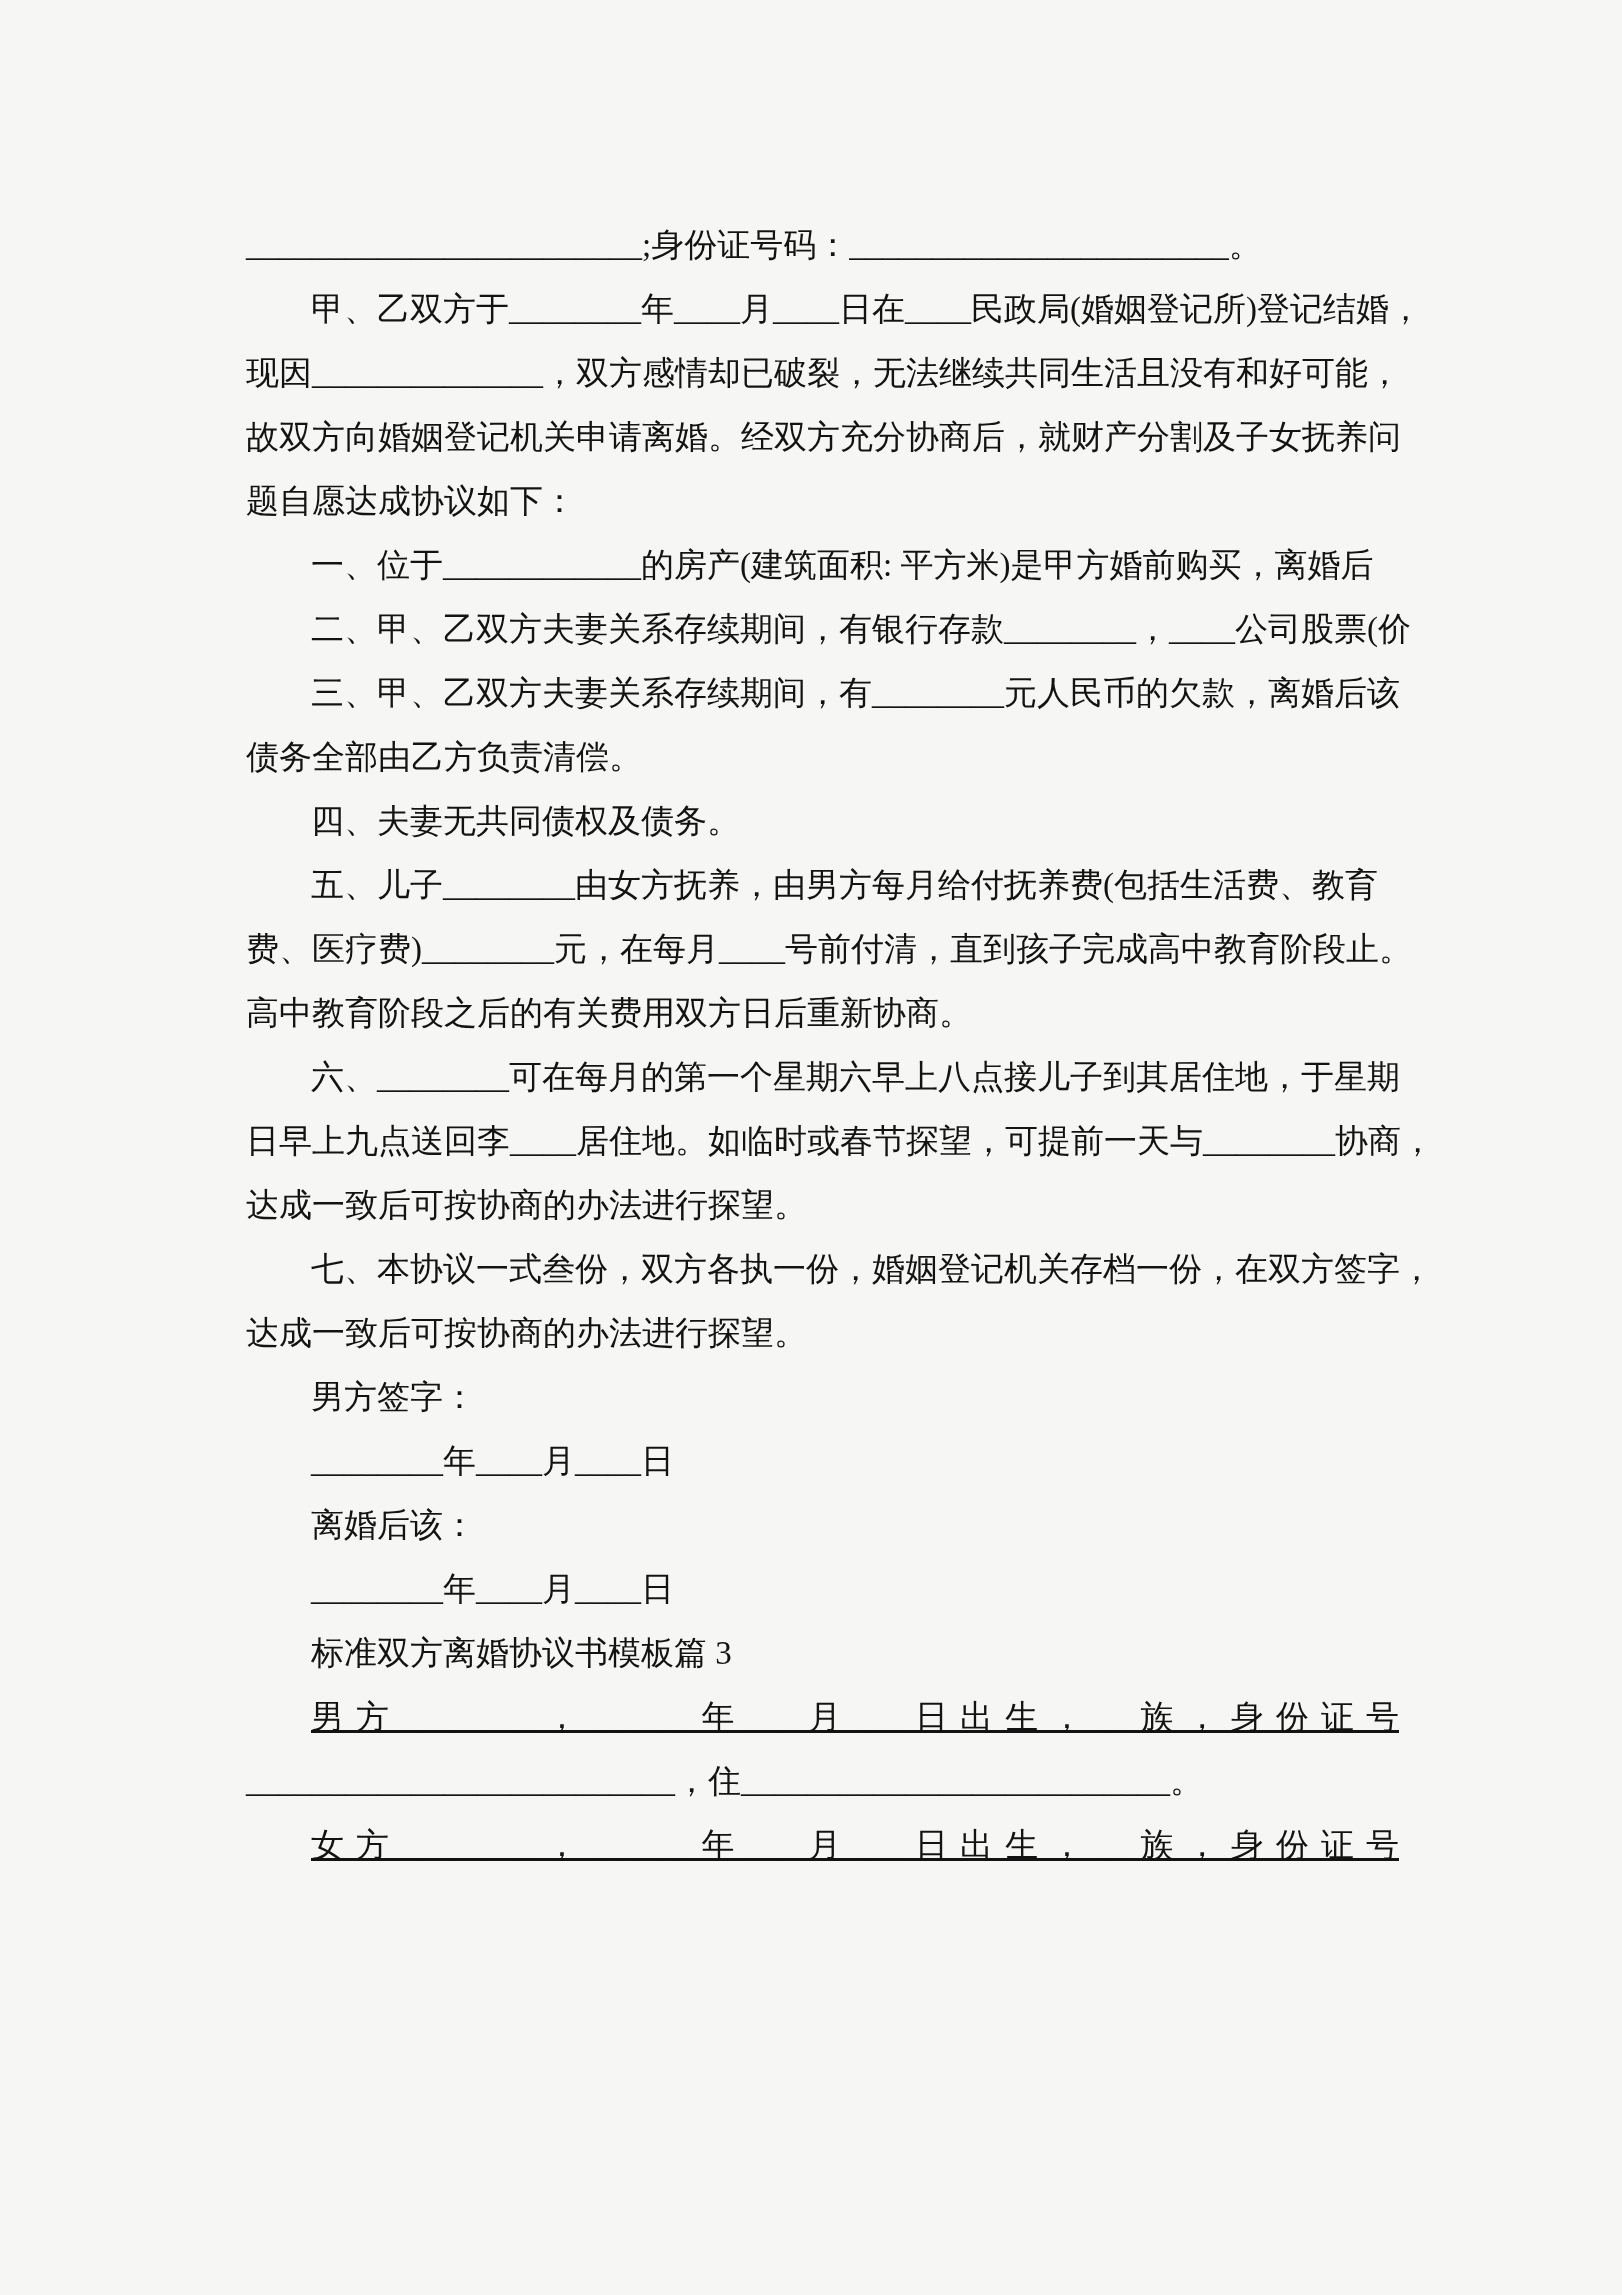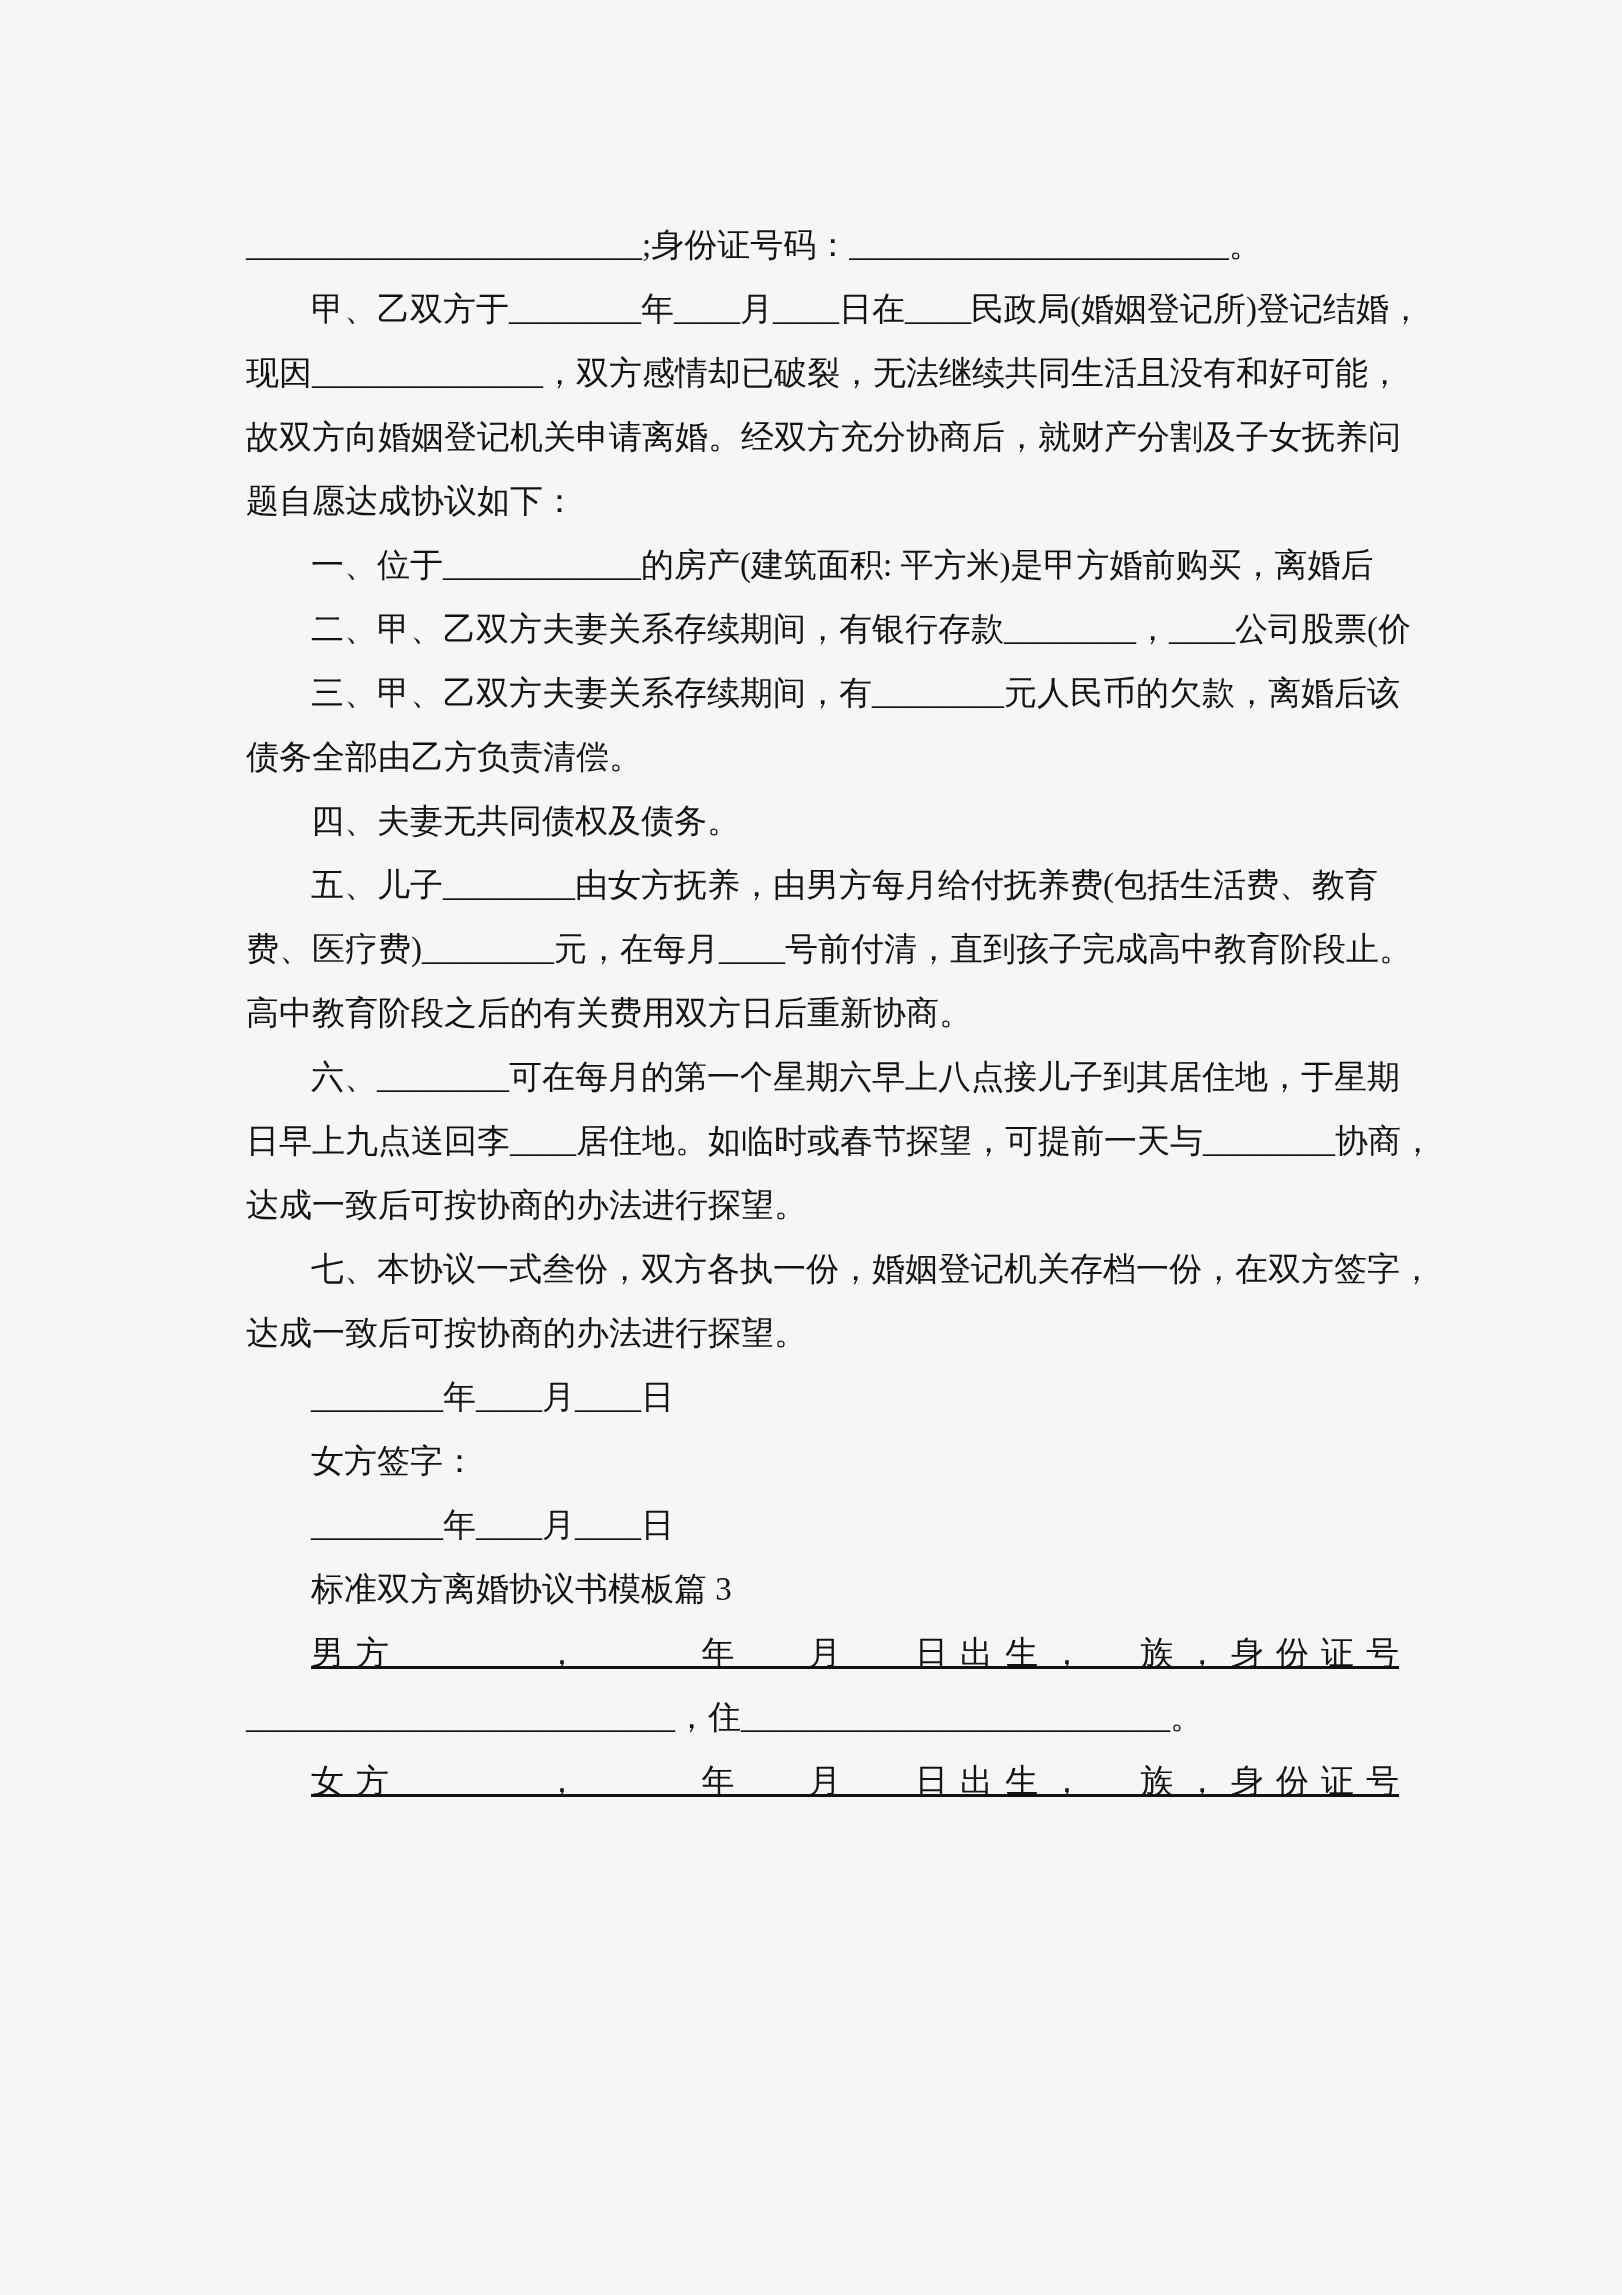--- a/index.html
+++ b/index.html
@@ -47,21 +47,22 @@
   <div class="ln">债务全部由乙方负责清偿。</div>
   <div class="ln ind">四、夫妻无共同债权及债务。</div>
   <div class="ln ind">五、儿子________由女方抚养，由男方每月给付抚养费(包括生活费、教育</div>
   <div class="ln">费、医疗费)________元，在每月____号前付清，直到孩子完成高中教育阶段止。</div>
   <div class="ln">高中教育阶段之后的有关费用双方日后重新协商。</div>
   <div class="ln ind">六、________可在每月的第一个星期六早上八点接儿子到其居住地，于星期</div>
   <div class="ln">日早上九点送回李____居住地。如临时或春节探望，可提前一天与________协商，</div>
   <div class="ln">达成一致后可按协商的办法进行探望。</div>
   <div class="ln ind">七、本协议一式叁份，双方各执一份，婚姻登记机关存档一份，在双方签字，</div>
   <div class="ln">达成一致后可按协商的办法进行探望。</div>
+  <div class="ln ind">男方签字：</div>
   <div class="ln ind">________年____月____日</div>
-  <div class="ln ind">女方签字：</div>
+  <div class="ln ind">离婚后该：</div>
   <div class="ln ind">________年____月____日</div>
   <div class="ln ind">标准双方离婚协议书模板篇 3</div>
   <div class="ln ind spread">男方________，______年___月___日出生，__族，身份证号</div>
   <div class="ln">__________________________，住__________________________。</div>
   <div class="ln ind spread">女方________，______年___月___日出生，__族，身份证号</div>
 </div>
 
 
 </body></html>

